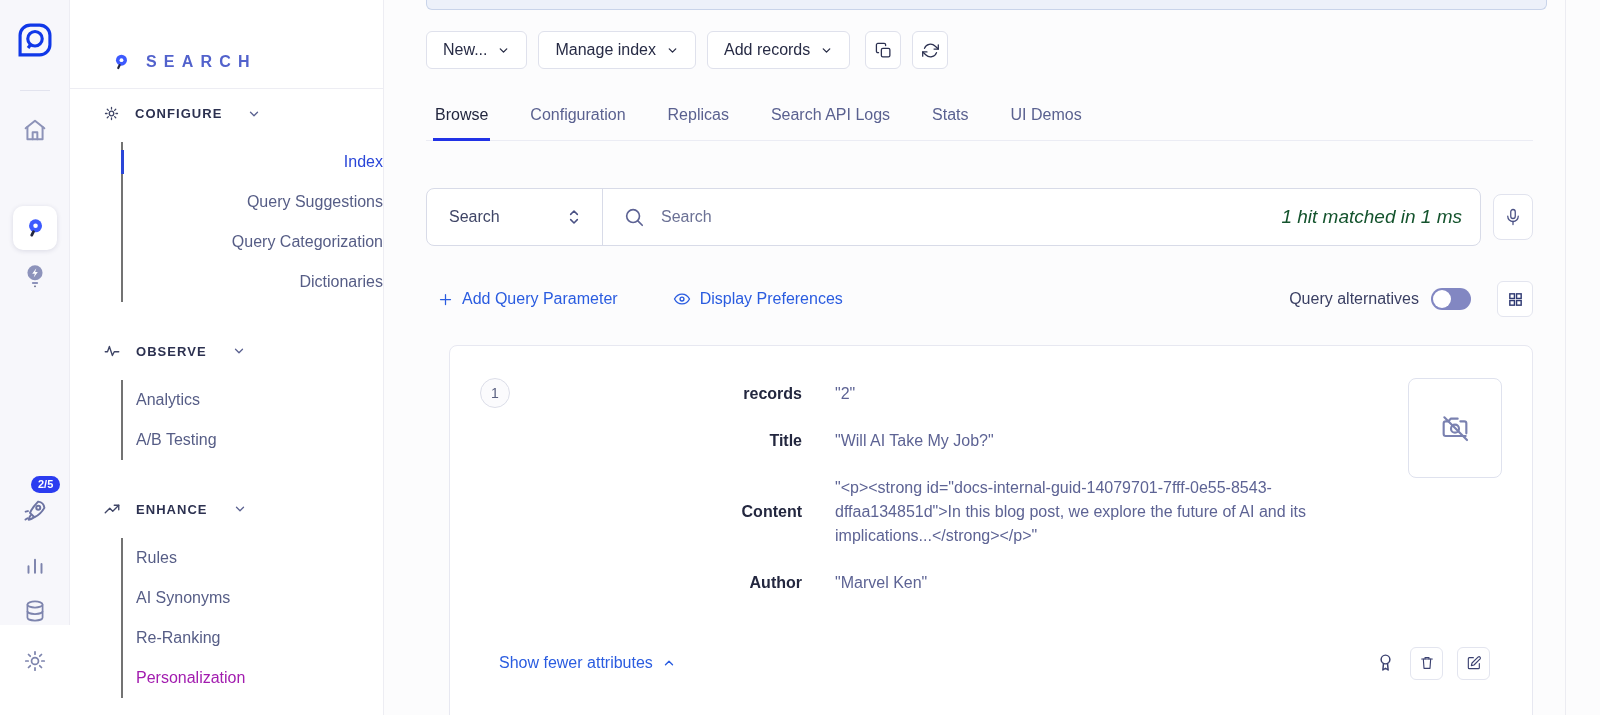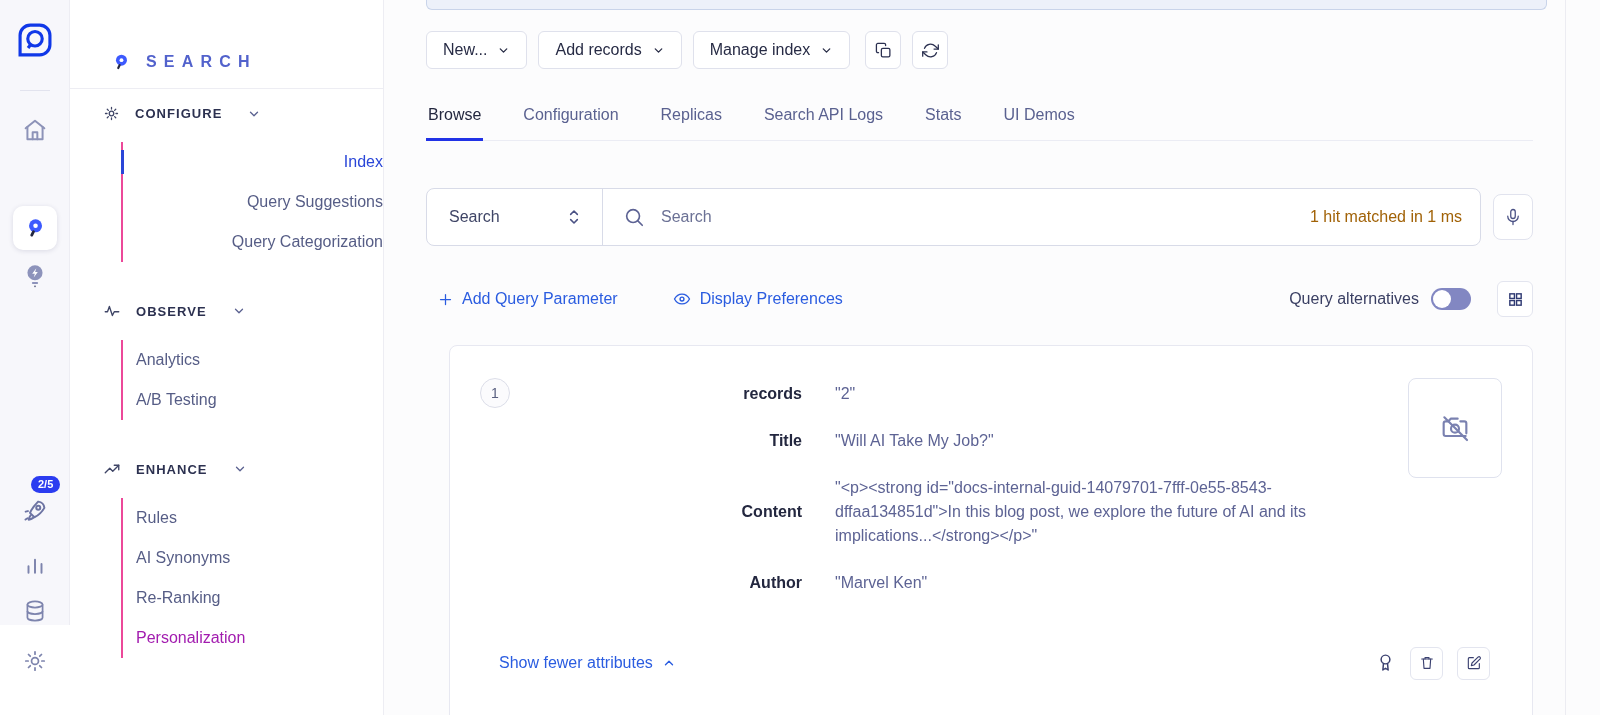--- a/index.html
+++ b/index.html
@@ -24,51 +24,51 @@
   
   .sidebar { width:314px; flex:0 0 314px; background:#fff; border-right:1px solid #ededf3; height:715px; overflow:hidden; }
   .sb-header { height:89px; border-bottom:1px solid #ededf3; padding:36px 0 0 40px; display:flex; align-items:center; gap:14px; }
   .sb-title { color:#5262cc; font-size:16px; font-weight:bold; letter-spacing:.45em; }
   .sb-section { margin-top:40px; }
   .sb-section.first { margin-top:16px;text-align:right; }
   .sb-sec-head { display:flex; align-items:center; padding-left:33px; gap:15px; cursor:pointer; }
   .sb-sec-head .sec-icon { color:#3f4566; }
   .sb-sec-label { font-size:13px; font-weight:bold; letter-spacing:.08em; color:#2c3150; }
   .sb-sec-head .chev { color:#5a6190; margin-left:10px; }
-  .sb-items { margin:20px 0 0 51px; border-left:2px solid #ec4899; }
+  .sb-items { margin:20px 0 0 51px; border-left:2px solid #737373; }
   .sb-item { position:relative; line-height:40px; font-size:16px; color:#565d86; padding-left:13px; cursor:pointer; }
   .sb-item.active { color:#2a46d8; }
   .sb-item.active::before { content:""; position:absolute; left:-2px; top:8px; height:24px; width:3px; background:#2a46d8; }
   .sb-item.disabled { color:#a21caf; }
 
   
   .main { position:relative; flex:1; background:#fcfcfd; height:715px; }
   .edge-line { position:absolute; left:1181px; top:0; bottom:0; width:1px; background:#ececf2; }
 
   .top-partial { position:absolute; left:42px; top:0; width:1121px; height:10px; background:#edf1fa; border:1px solid #c9d4ea; border-top:none; border-radius:0 0 6px 6px; }
 
   .toolbar { position:absolute; left:42px; top:31px; display:flex; align-items:center; gap:11px; }
   .btn { height:38px; background:#fff; border:1px solid #dfe1ec; border-radius:6px; display:flex; align-items:center; gap:10px; padding:0 16px; font-size:16px; color:#272b45; cursor:pointer; }
   .btn .chev { color:#272b45; }
   .icon-btn { width:36px; height:38px; padding:0; justify-content:center; }
   .icon-btn.first-icon { margin-left:4px; }
 
   .tabs { position:absolute; left:42px; top:106px; width:1107px; display:flex; gap:38px; border-bottom:1px solid #ebecf4; }
   .tab { font-size:16px; color:#5a6190; padding:0 2px 14px 2px; cursor:pointer; border-bottom:3px solid transparent; margin-bottom:-1px; }
-  .tab.active { color:#23273f; border-bottom-color:#2132e6; }
+  .tab.active { color:#23273f; border-bottom-color:#2132e6;margin-left:7px; }
 
   .search-row { position:absolute; left:42px; top:188px; width:1107px; display:flex; gap:12px; }
   .search-box { flex:1; height:58px; display:flex; background:#fff; border:1px solid #d8dbe8; border-radius:8px; overflow:hidden; }
   .mode { width:176px; border-right:1px solid #d8dbe8; display:flex; align-items:center; justify-content:space-between; padding:0 20px 0 22px; color:#3f4566; font-size:16px; cursor:pointer; }
   .mode .updown { color:#4a5184; }
   .query { flex:1; display:flex; align-items:center; gap:16px; padding:0 18px 0 20px; }
   .query .mag { color:#5d6394; }
   .query input { flex:1; border:none; outline:none; font-size:16px; font-family:inherit; color:#3f4566; background:transparent; }
   .query input::placeholder { color:#6b7195; opacity:1; }
-  .hits { font-size:16px; color:#a16207; white-space:nowrap; }
+  .hits { font-size:19px; color:#14532d; white-space:nowrap;font-style:italic; }
   .mic-btn { width:40px; height:46px; align-self:center; background:#fff; border:1px solid #e1e3ee; border-radius:8px; display:flex; align-items:center; justify-content:center; color:#4a5184; cursor:pointer; }
 
   .query-row { position:absolute; left:42px; top:281px; width:1107px; height:36px; display:flex; align-items:center; }
   .link { display:flex; align-items:center; gap:9px; color:#2a5ce0; font-size:16px; cursor:pointer; }
   .link.first { margin-left:12px; }
   .link.second { margin-left:55px; }
   .alt-group { margin-left:auto; display:flex; align-items:center; }
   .alt-label { font-size:16px; color:#3a3f63; }
   .toggle { width:40px; height:22px; border-radius:11px; background:#8287c2; margin-left:12px; position:relative; cursor:pointer; }
   .toggle .knob { position:absolute; left:2px; top:2px; width:18px; height:18px; border-radius:50%; background:#fff; }
@@ -179,20 +179,21 @@
       <span class="chev">
         <svg width="14" height="14" viewBox="0 0 24 24" fill="none" stroke="currentColor" stroke-width="2.2" stroke-linecap="round" stroke-linejoin="round">
             <path d="M6 9l6 6 6-6"></path>
           </svg>
       </span>
     </div>
     <div class="sb-items">
       <div class="sb-item active">Index</div>
       <div class="sb-item">Query Suggestions</div>
       <div class="sb-item">Query Categorization</div>
+      <div class="sb-item">Dictionaries</div>
     </div>
   </div>
 
   <div class="sb-section">
     <div class="sb-sec-head">
       <span class="sec-icon">
         <svg width="18" height="18" viewBox="0 0 24 24" fill="none" stroke="currentColor" stroke-width="1.8" stroke-linecap="round" stroke-linejoin="round">
             <path d="M3 13h3l2.5-7 4 12 2.5-5H21"></path>
           </svg>
       </span>
@@ -240,29 +241,29 @@
   <div class="toolbar">
     <div class="btn">
       <span>New...</span>
       <span class="chev">
         <svg width="13" height="13" viewBox="0 0 24 24" fill="none" stroke="currentColor" stroke-width="2.4" stroke-linecap="round" stroke-linejoin="round">
             <path d="M6 9l6 6 6-6"></path>
           </svg>
       </span>
     </div>
     <div class="btn">
+      <span>Manage index</span>
+      <span class="chev">
+        <svg width="13" height="13" viewBox="0 0 24 24" fill="none" stroke="currentColor" stroke-width="2.4" stroke-linecap="round" stroke-linejoin="round">
+            <path d="M6 9l6 6 6-6"></path>
+          </svg>
+      </span>
+    </div>
+    <div class="btn">
       <span>Add records</span>
-      <span class="chev">
-        <svg width="13" height="13" viewBox="0 0 24 24" fill="none" stroke="currentColor" stroke-width="2.4" stroke-linecap="round" stroke-linejoin="round">
-            <path d="M6 9l6 6 6-6"></path>
-          </svg>
-      </span>
-    </div>
-    <div class="btn">
-      <span>Manage index</span>
       <span class="chev">
         <svg width="13" height="13" viewBox="0 0 24 24" fill="none" stroke="currentColor" stroke-width="2.4" stroke-linecap="round" stroke-linejoin="round">
             <path d="M6 9l6 6 6-6"></path>
           </svg>
       </span>
     </div>
     <div class="btn icon-btn first-icon">
       <svg width="17" height="17" viewBox="0 0 24 24" fill="none" stroke="#2b3050" stroke-width="1.8" stroke-linecap="round" stroke-linejoin="round">
         <rect x="9" y="9" width="12" height="12" rx="2"></rect>
         <path d="M5 15H4a2 2 0 0 1-2-2V4a2 2 0 0 1 2-2h9a2 2 0 0 1 2 2v1"></path>

